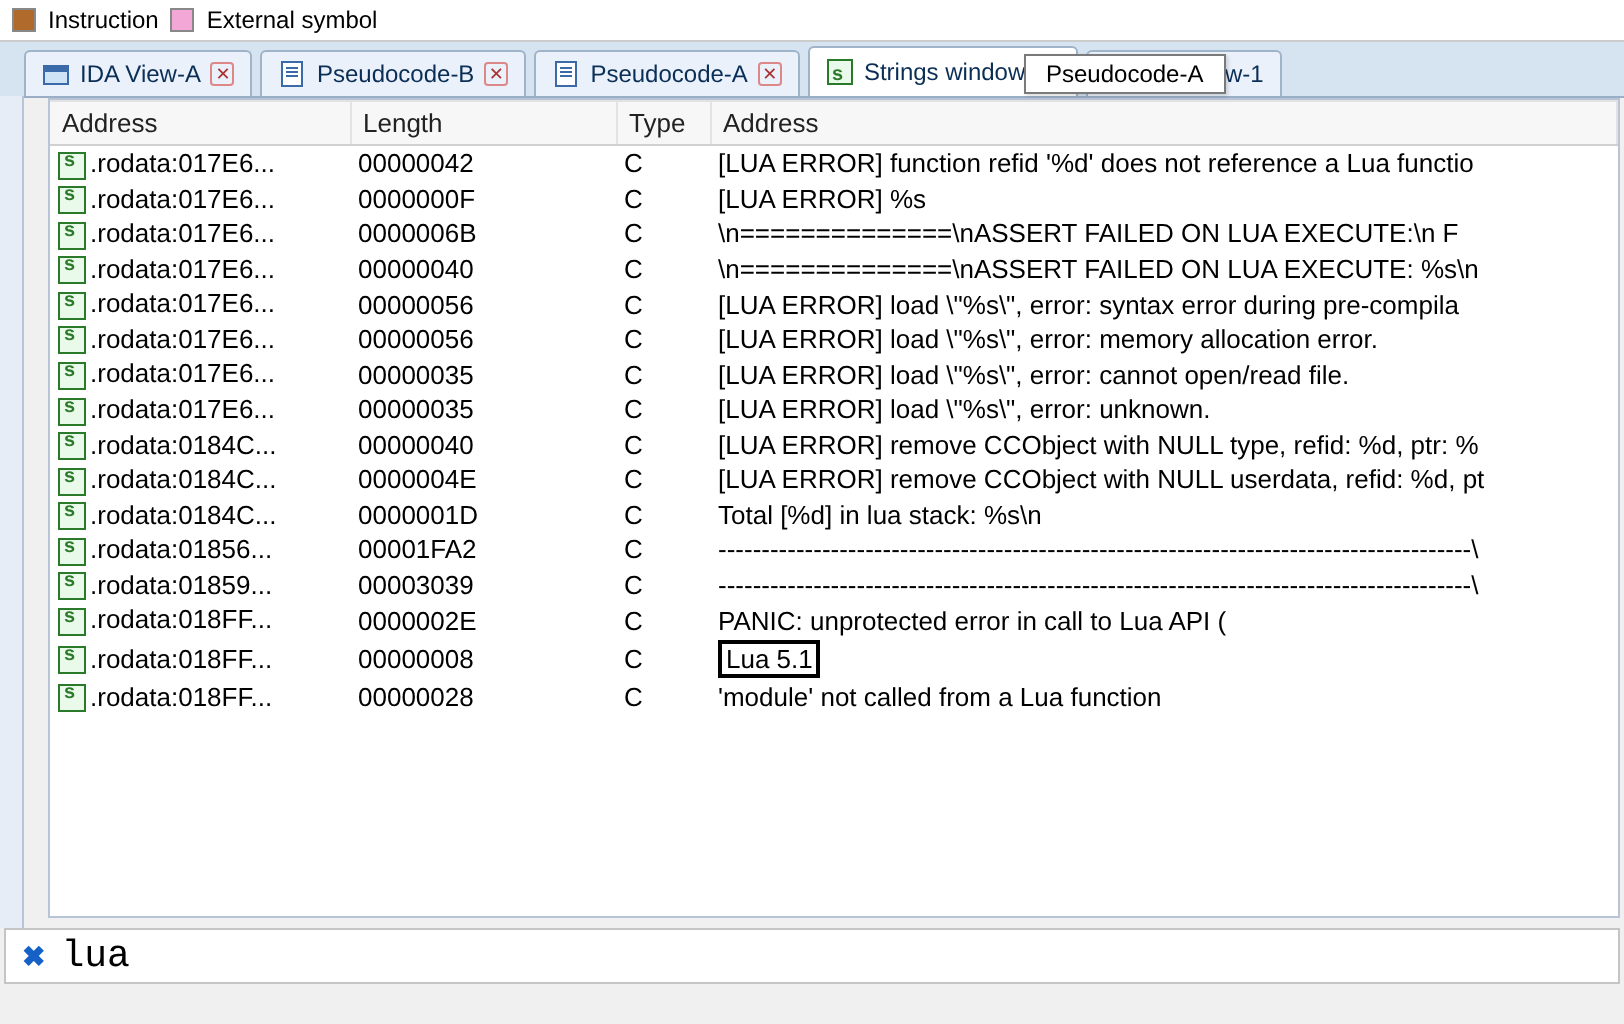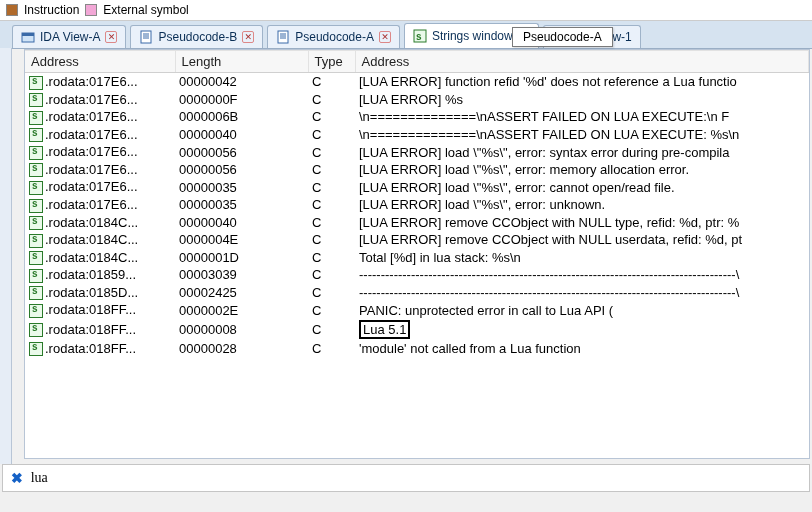--- a/index.html
+++ b/index.html
@@ -126,22 +126,22 @@
     border: 1px solid #c5c5c5;
     display: flex;
     align-items: center;
     padding: 0 8px;
     gap: 8px;
   }
   .clear-x {
     color: #1561c6; font-size: 14px; font-weight: bold; cursor: pointer;
   }
   .filter-input {
-    border: none; outline: none; font-family: Liberation Serif, serif;
-    font-size: 14px; flex: 1; color: #000;
+    border: none; outline: none; font-family: Liberation Mono, monospace;
+    font-size: 19px; flex: 1; color: #000;
   }
   .left-margin {
     position: absolute;
     left: 0; top: 48px; bottom: 48px; width: 12px;
     background: #e6edf6;
     border-right: 1px solid #b8c5d6;
   }
   svg.ic { display:block;}
 </style>
 </head>
@@ -291,28 +291,28 @@
           <td>C</td>
           <td>[LUA ERROR] remove CCObject with NULL userdata, refid: %d, pt</td>
         </tr>
         <tr>
           <td><span class="row-icon"></span><span>.rodata:0184C...</span></td>
           <td>0000001D</td>
           <td>C</td>
           <td>Total [%d] in lua stack: %s\n</td>
         </tr>
         <tr>
+          <td><span class="row-icon"></span><span>.rodata:01856...</span></td>
+          <td>00001FA2</td>
+          <td>C</td>
+          <td>---------------------------------------------------------------------------------------\</td>
+        </tr>
+        <tr>
           <td><span class="row-icon"></span><span>.rodata:01859...</span></td>
           <td>00003039</td>
-          <td>C</td>
-          <td>---------------------------------------------------------------------------------------\</td>
-        </tr>
-        <tr>
-          <td><span class="row-icon"></span><span>.rodata:0185D...</span></td>
-          <td>00002425</td>
           <td>C</td>
           <td>---------------------------------------------------------------------------------------\</td>
         </tr>
         <tr>
           <td><span class="row-icon"></span><span>.rodata:018FF...</span></td>
           <td>0000002E</td>
           <td>C</td>
           <td>PANIC: unprotected error in call to Lua API (</td>
         </tr>
         <tr>

